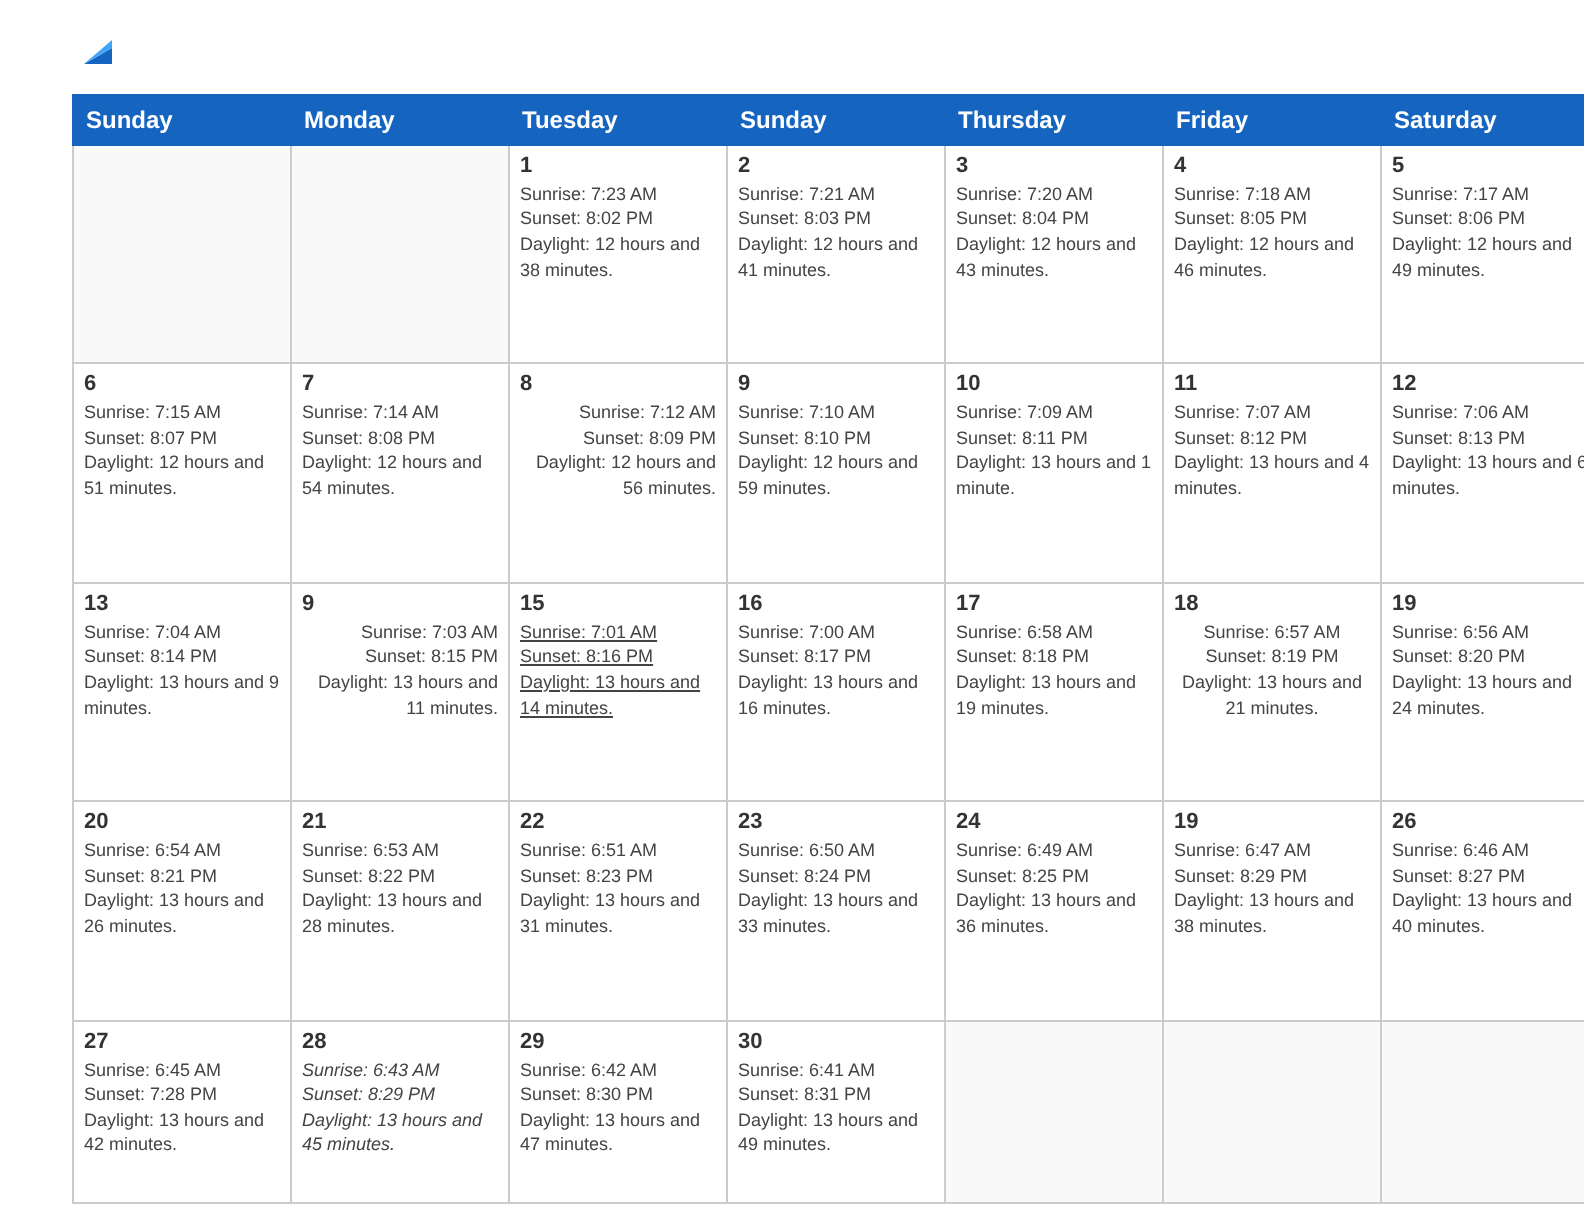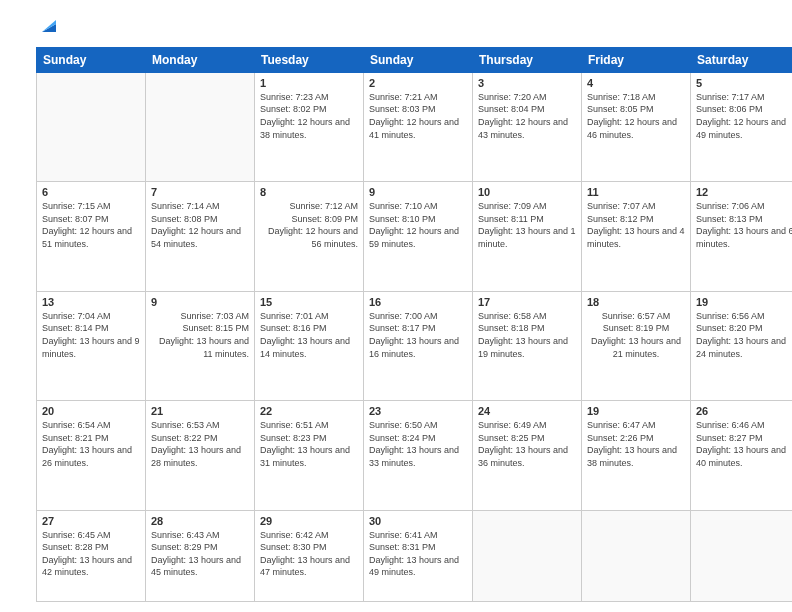--- a/index.html
+++ b/index.html
@@ -220,21 +220,21 @@
 Daylight: 13 hours and 9 minutes.</div>
           </td>
           <td>
             <span class="day-num">9</span>
             <div class="day-info" style="white-space: pre-line; text-align: right;">Sunrise: 7:03 AM
 Sunset: 8:15 PM
 Daylight: 13 hours and 11 minutes.</div>
           </td>
           <td>
             <span class="day-num">15</span>
-            <div class="day-info" style="white-space: pre-line;">Sunrise: 7:01 AM
+            <div class="day-info" style="white-space: pre-line; text-decoration: underline;">Sunrise: 7:01 AM
 Sunset: 8:16 PM
 Daylight: 13 hours and 14 minutes.</div>
           </td>
           <td>
             <span class="day-num">16</span>
             <div class="day-info" style="white-space: pre-line;">Sunrise: 7:00 AM
 Sunset: 8:17 PM
 Daylight: 13 hours and 16 minutes.</div>
           </td>
           <td>
@@ -283,40 +283,40 @@
           </td>
           <td>
             <span class="day-num">24</span>
             <div class="day-info" style="white-space: pre-line;">Sunrise: 6:49 AM
 Sunset: 8:25 PM
 Daylight: 13 hours and 36 minutes.</div>
           </td>
           <td>
             <span class="day-num">19</span>
             <div class="day-info" style="white-space: pre-line;">Sunrise: 6:47 AM
-Sunset: 2:26 PM
+Sunset: 8:29 PM
 Daylight: 13 hours and 38 minutes.</div>
           </td>
           <td>
             <span class="day-num">26</span>
             <div class="day-info" style="white-space: pre-line;">Sunrise: 6:46 AM
 Sunset: 8:27 PM
 Daylight: 13 hours and 40 minutes.</div>
           </td>
         </tr>
         <tr class="last-row">
           <td>
             <span class="day-num">27</span>
             <div class="day-info" style="white-space: pre-line;">Sunrise: 6:45 AM
-Sunset: 8:28 PM
+Sunset: 7:28 PM
 Daylight: 13 hours and 42 minutes.</div>
           </td>
           <td>
             <span class="day-num">28</span>
-            <div class="day-info" style="white-space: pre-line;">Sunrise: 6:43 AM
+            <div class="day-info" style="white-space: pre-line; font-style: italic;">Sunrise: 6:43 AM
 Sunset: 8:29 PM
 Daylight: 13 hours and 45 minutes.</div>
           </td>
           <td>
             <span class="day-num">29</span>
             <div class="day-info" style="white-space: pre-line;">Sunrise: 6:42 AM
 Sunset: 8:30 PM
 Daylight: 13 hours and 47 minutes.</div>
           </td>
           <td>

